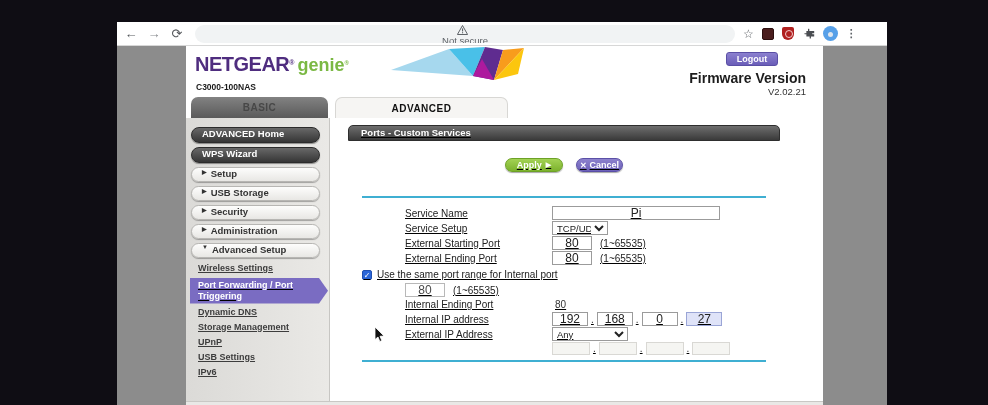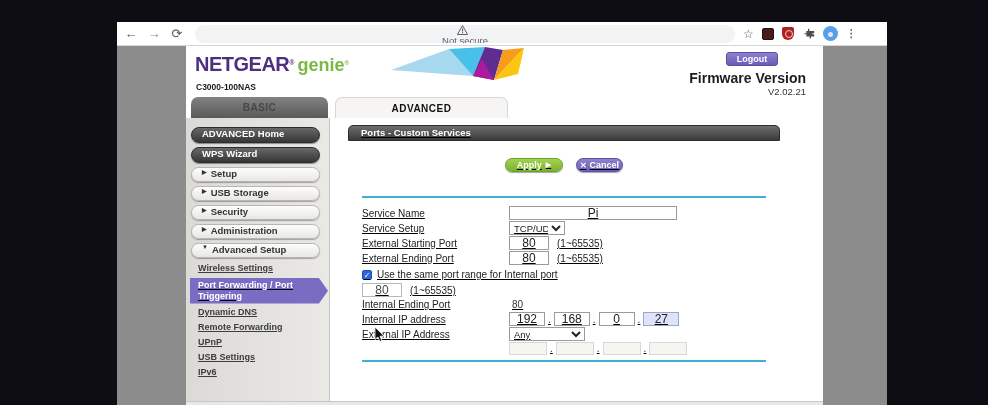--- a/index.html
+++ b/index.html
@@ -68,21 +68,21 @@
   .btn-row { margin-top:17px; display:flex; justify-content:center; gap:13px; }
   .btn { height:14px; border-radius:7px; color:#fff; font-size:9px; font-weight:bold; display:flex; align-items:center; justify-content:center; box-shadow:0 1px 1px rgba(0,0,0,.35); }
   .btn-apply { width:58px; background:linear-gradient(#a3d254,#7cb22d); border:1px solid #6da226; }
   .btn-apply .ac { font-size:7px; margin-left:4px; }
   .btn-cancel { width:47px; background:linear-gradient(#8d82cd,#6c60b9); border:1px solid #5b50a7; }
   .btn-cancel .xc { font-size:8px; margin-right:3px; }
   .divider { height:2px; background:#3fafd2; margin:24px 14px 0; }
   .divider2 { height:2px; background:#3fafd2; margin:5px 14px 0; }
 
   .form { padding:8px 14px 0; }
-  .frow { display:flex; align-items:center; margin-bottom:1px; min-height:13px; }
+  .frow { display:flex; align-items:center; margin-bottom:1px; min-height:13px;margin-left:43px; }
   .flabel { width:147px; flex:none; font-size:10px; color:#222; }
   .tinput { height:14px; border:1px solid #9b9b9b; font-size:12px; color:#222; padding:0 3px; font-family:"Liberation Sans",sans-serif; background:#fff;text-align:center; }
   .w-name { width:168px; }
   .w-port { width:40px; }
   .hint { font-size:10px; color:#222; margin-left:8px; }
   select { height:14px; font-size:9.5px; font-family:"Liberation Sans",sans-serif; border:1px solid #9b9b9b; background:#fff; color:#222; }
   .sel-type { width:56px; }
   .sel-ext { width:76px; }
   .chk-row { margin:3px 0 2px; }
   .chkbox { width:10px; height:10px; background:#2a66d9; border:1px solid #1f4fb0; border-radius:2px; color:#fff; font-size:8px; line-height:9px; text-align:center; flex:none; }
@@ -191,21 +191,21 @@
                 <span>Administration</span>
               </div>
             <div class="pill pill-light">
                 <span class="caret">▼</span>
                 <span>Advanced Setup</span>
               </div>
             <div class="submenu">
               <a class="sublink">Wireless Settings</a>
               <div class="sublink-active">Port Forwarding / Port Triggering</div>
               <a class="sublink">Dynamic DNS</a>
-              <a class="sublink">Remote Forwarding</a>
+              <a class="sublink">Storage Management</a>
               <a class="sublink">UPnP</a>
               <a class="sublink">USB Settings</a>
               <a class="sublink">IPv6</a>
             </div>
           </div>
 
           <div class="main">
             <div class="panel">
               <div class="panel-header">Ports - Custom Services</div>
               <div class="btn-row">

